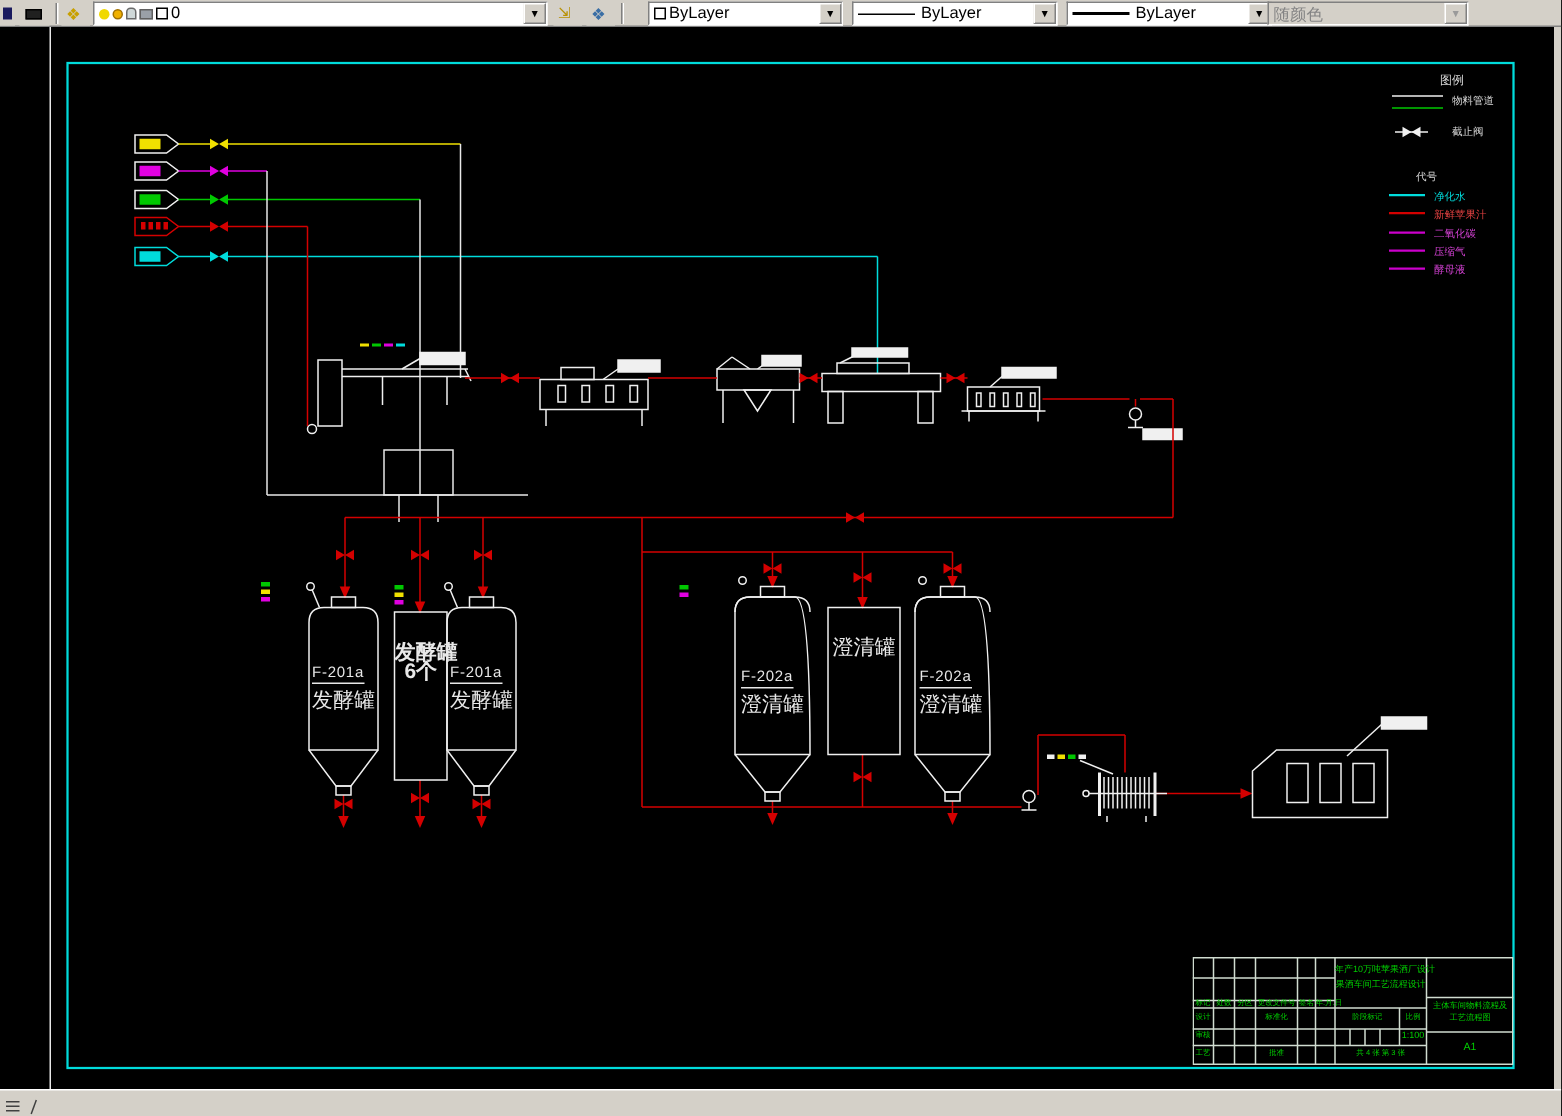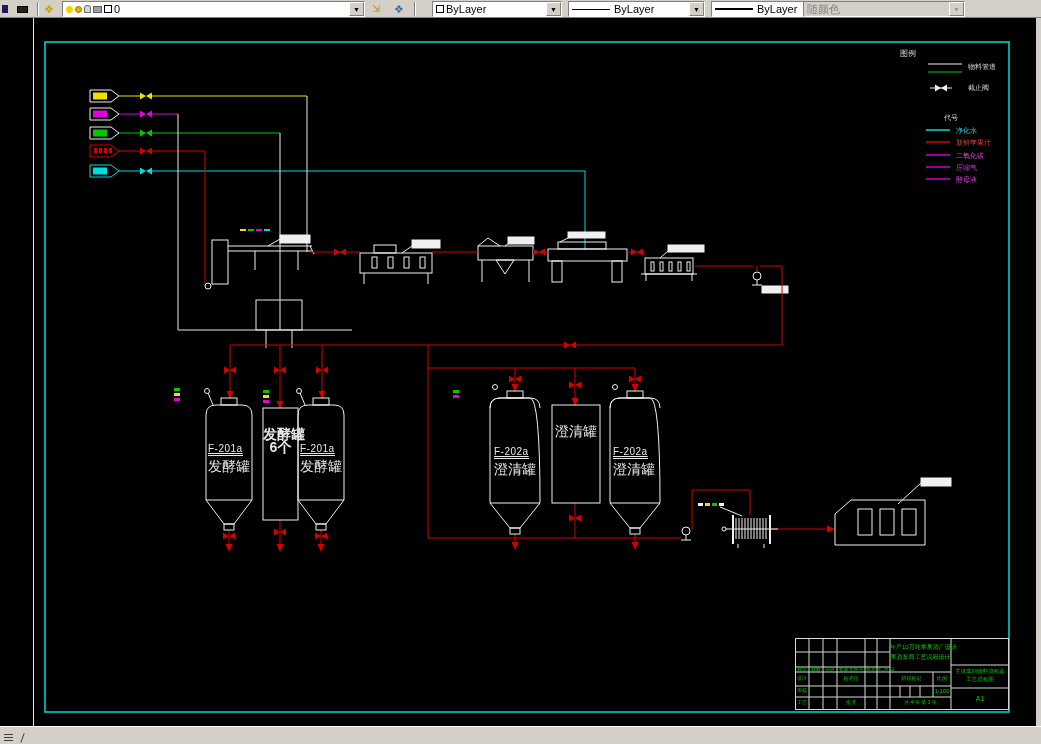--- a/index.html
+++ b/index.html
@@ -20,21 +20,21 @@
   .sq{width:8px;height:8px;border:1px solid #000;background:#fff;}
   .lineglyph{width:38px;height:1px;background:#000;margin-right:4px;}
 
   
   .drawing{position:absolute;left:0;top:18px;width:1041px;height:708px;background:#000;}
   .winborder{position:absolute;left:33px;top:0;width:1003px;height:708px;border-left:1px solid #e8e8e8;}
   .rightedge{position:absolute;left:1036px;top:18px;width:5px;height:708px;background:#d4d0c8;}
 
   .lbl{position:absolute;color:#e8e8e8;white-space:nowrap;}
   .tanklbl{font-size:10px;letter-spacing:.5px;}
-  .und{border-bottom:1px solid #e8e8e8;padding-bottom:1px;text-decoration:underline;}
+  .und{border-bottom:1px solid #e8e8e8;padding-bottom:1px;}
   .cn9{font-size:14px;}
   .cn14{font-size:14px;}
   .leg{font-size:7px;color:#d8d8d8;}
   .cyan-t{color:#00dcdc;}.red-t{color:#e04040;}.mag-t{color:#d040d0;}
 
   
   .tblock{position:absolute;left:795px;top:620px;width:214px;height:72px;}
   .tblock .txt{position:absolute;color:#00cc00;text-align:center;line-height:1.1;white-space:nowrap;}
 
   
@@ -87,21 +87,21 @@
       <span>ByLayer</span>
       <span class="arrowbtn">▼</span>
     </div>
 
     <div class="combo" style="left:711px;width:137px">
       <span class="mini lineglyph" style="height:2px"></span>
       <span>ByLayer</span>
       <span class="arrowbtn">▼</span>
     </div>
 
-    <div class="combo disabled" style="left:803px;width:162px">
+    <div class="combo disabled" style="left:845px;width:134px">
       <span>随颜色</span>
       <span class="arrowbtn">▼</span>
     </div>
   </div>
 
   <div class="drawing">
     <div class="winborder"></div>
 
     <svg width="1041" height="708" viewBox="0 0 1041 708">
       <defs>
@@ -386,21 +386,21 @@
       <g stroke-width="1.5">
         <line x1="926" y1="112" x2="950" y2="112" stroke="#00dcdc"></line>
         <line x1="926" y1="124" x2="950" y2="124" stroke="#d40000"></line>
         <line x1="926" y1="137" x2="950" y2="137" stroke="#cc00cc"></line>
         <line x1="926" y1="149" x2="950" y2="149" stroke="#cc00cc"></line>
         <line x1="926" y1="161" x2="950" y2="161" stroke="#cc00cc"></line>
       </g>
     </svg>
 
     
-    <div class="lbl leg" style="left:900px;top:30px;font-size:8px">图例</div>
+    <div class="lbl leg" style="left:960px;top:30px;font-size:8px">图例</div>
     <div class="lbl leg" style="left:968px;top:44px">物料管道</div>
     <div class="lbl leg" style="left:968px;top:65px">截止阀</div>
 
     <div class="lbl leg" style="left:944px;top:95px">代号</div>
     <div class="lbl leg cyan-t" style="left:956px;top:108px">净化水</div>
     <div class="lbl leg red-t" style="left:956px;top:120px">新鲜苹果汁</div>
     <div class="lbl leg mag-t" style="left:956px;top:133px">二氧化碳</div>
     <div class="lbl leg mag-t" style="left:956px;top:145px">压缩气</div>
     <div class="lbl leg mag-t" style="left:956px;top:157px">酵母液</div>
 

